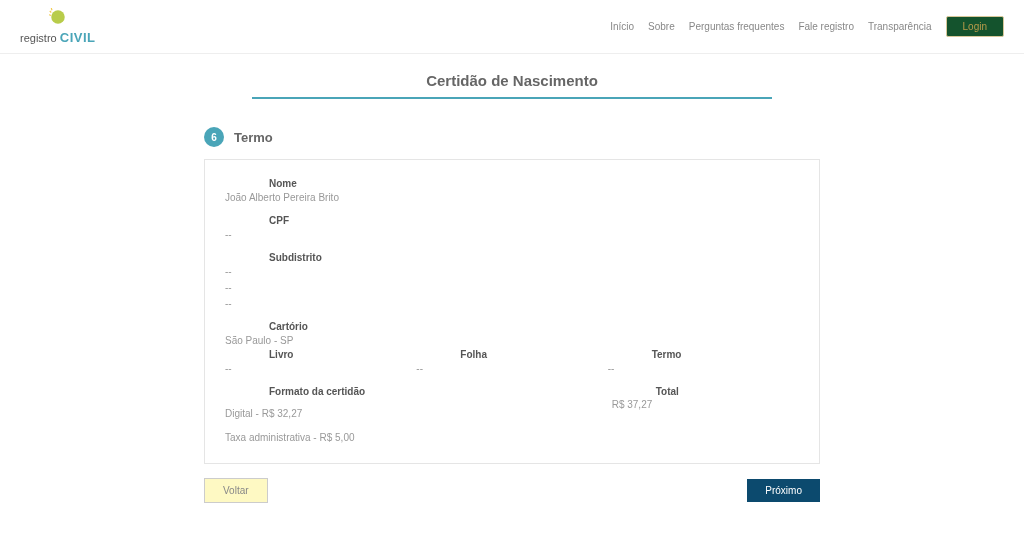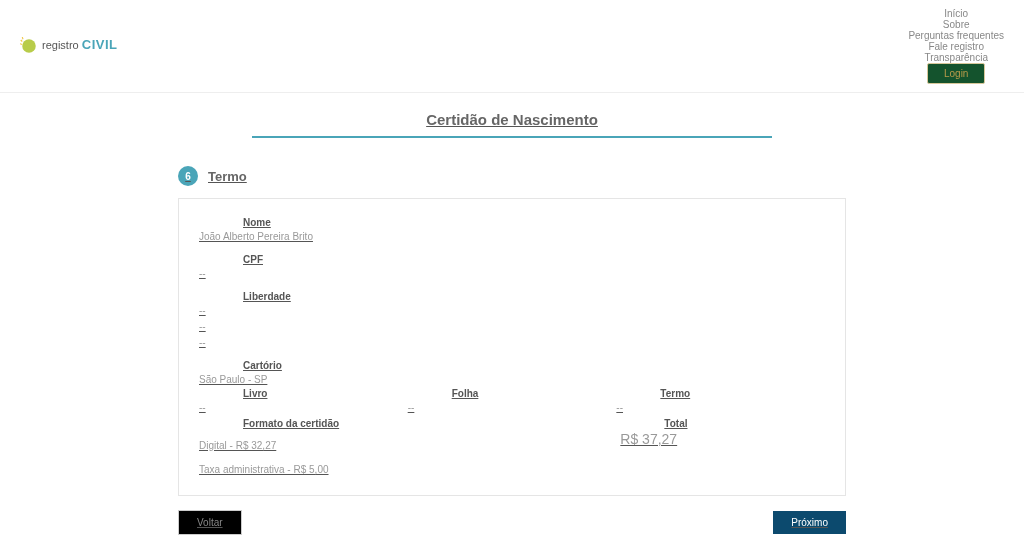--- a/index.html
+++ b/index.html
@@ -1,41 +1,41 @@
 <!DOCTYPE html>
 <html><head>
 <meta charset="utf-8">
 <style>
 * { margin: 0; padding: 0; box-sizing: border-box; }
 body { font-family: Arial, Helvetica, sans-serif; font-size: 11px; color: #555; background: #fff; width: 1024px; }
 .header { display: flex; justify-content: space-between; align-items: center; padding: 8px 20px; border-bottom: 1px solid #eee; }
-.logo { display: flex; align-items: flex-start; gap: 4px; }
+.logo { display: flex; align-items: center; gap: 4px; flex-direction: column; }
 .logo-icon { width: 18px; height: 18px; }
 .logo-text { font-size: 13px; color: #4aa5b8; font-weight: 600; letter-spacing: 0.5px; }
-.nav { display: flex; align-items: center; font-size: 10px; color: #888; flex-direction: column; }
+.nav { display: flex; align-items: center; gap: 14px; font-size: 10px; color: #888; }
 .nav a { color: #888; text-decoration: none; }
 .login-btn { border: 1px solid #d8c89a; color: #b89b4a; padding: 4px 16px; font-size: 10px; background: #14532d; border-radius: 2px; }
-.container { width: 668px; margin: 18px auto 0; text-decoration: underline; }
+.container { width: 616px; margin: 18px auto 0; }
 .page-title { text-align: center; font-size: 15px; color: #666; font-weight: 600; margin-bottom: 8px; }
 .hr-accent { height: 2px; background: #4aa5b8; margin: 0 auto 28px; width: 520px; }
 .step-header { display: flex; align-items: center; gap: 10px; margin-bottom: 12px; }
 .step-badge { width: 20px; height: 20px; border-radius: 50%; background: #4aa5b8; color: #fff; display: flex; align-items: center; justify-content: center; font-size: 10px; font-weight: bold; }
 .step-title { font-size: 13px; color: #666; font-weight: 600; }
 .card { border: 1px solid #e5e5e5; padding: 18px 20px; }
 .lbl { font-size: 10px; color: #555; font-weight: 600; margin-top: 10px; padding-left: 44px; }
 .lbl:first-child { margin-top: 0; }
 .val { font-size: 10px; color: #999; margin-top: 2px; line-height: 1.4; }
 .row3 { display: flex; margin-top: 1px; }
 .col { flex: 1; }
-.fmt-row { margin-top: 3px; display: flex; gap: 12px; }
+.fmt-row { margin-top: 10px; display: flex; gap: 12px; }
 .fmt-left { flex: 2; }
 .fmt-right { flex: 1; }
-.total-val { font-size: 14px; color: #999; margin-top: 2px; }
+.total-val { font-size: 10px; color: #999; margin-top: 2px; }
 .btn-row { display: flex; justify-content: space-between; align-items: center; margin-top: 14px; margin-bottom: 30px; }
-.btn-back { border: 1px solid #ccc; background: #000000; color: #888; padding: 6px 18px; font-size: 10px; cursor: pointer; }
+.btn-back { border: 1px solid #ccc; background: #fef9c3; color: #888; padding: 6px 18px; font-size: 10px; cursor: pointer; }
 .btn-next { border: none; background: #0c4a6e; color: #fff; padding: 6px 18px; font-size: 10px; cursor: pointer; }
 </style>
 </head>
 <body>
 
 <div class="header">
   <div class="logo">
     <svg class="logo-icon" viewBox="0 0 24 24">
         <circle cx="12" cy="12" r="9" fill="#b8cc4a"></circle>
         <path d="M3 6 L1 4 M3 10 L0 9 M4 3 L3 0" stroke="#f2c94c" stroke-width="1.5"></path>
@@ -64,21 +64,21 @@
     <div class="step-title">Termo</div>
   </div>
 
   <div class="card">
     <div class="lbl">Nome</div>
     <div class="val">João Alberto Pereira Brito</div>
 
     <div class="lbl">CPF</div>
     <div class="val">--</div>
 
-    <div class="lbl">Liberdade</div>
+    <div class="lbl">Subdistrito</div>
     <div class="val">--</div>
 
     <div class="val">--</div>
     <div class="val">--</div>
 
     <div class="lbl">Cartório</div>
     <div class="val">São Paulo - SP</div>
 
     <div class="row3">
       <div class="col">

